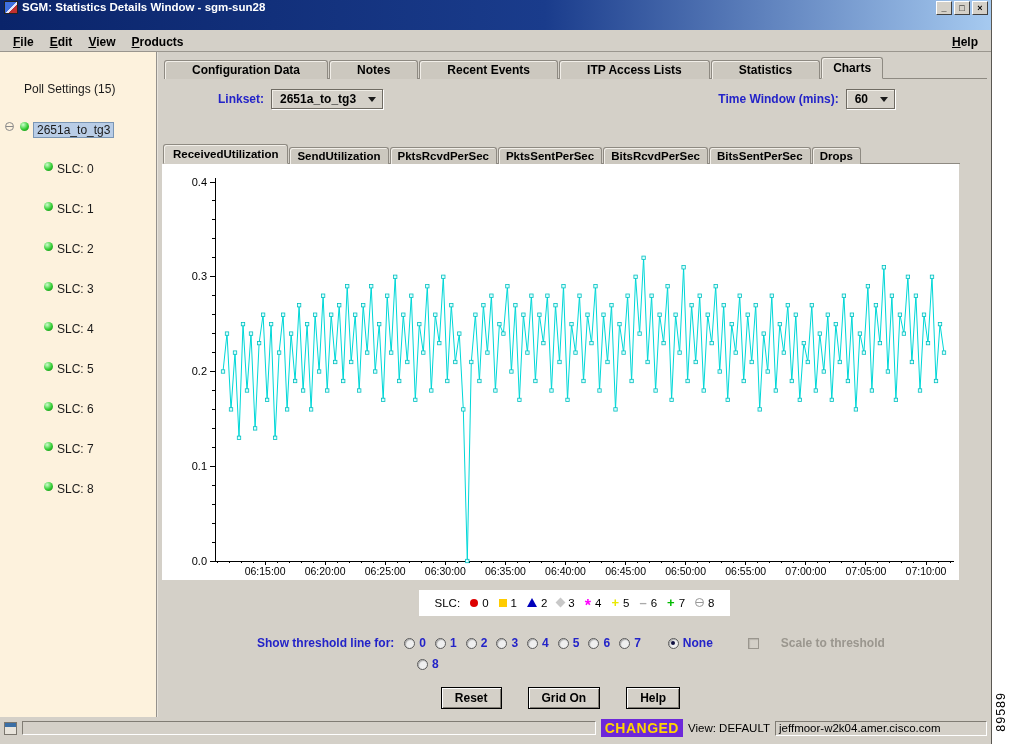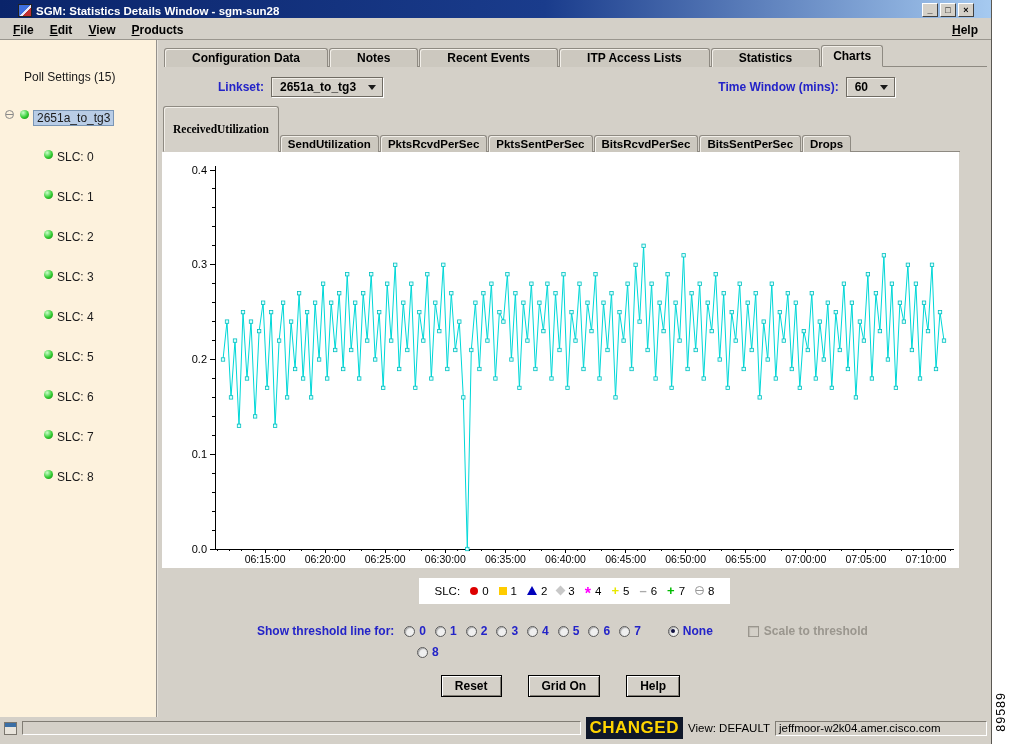--- a/index.html
+++ b/index.html
@@ -1,22 +1,22 @@
 <!DOCTYPE html>
 <html><head>
 <meta charset="utf-8">
 <style>
   *{box-sizing:border-box;margin:0;padding:0;}
   body{margin:0;font-family:"Liberation Sans",sans-serif;background:#ffffff;}
   .page{position:relative;width:1011px;height:744px;background:#fff;overflow:hidden;}
   .window{position:absolute;left:0;top:0;width:992px;height:744px;background:#d4d0c8;
           border-right:1px solid #5a5852;display:flex;flex-direction:column;padding-bottom:7px;}
   
-  .titlebar{height:18px;background:linear-gradient(90deg,#0a246a,#1a3c8c 55%,#a6caf0);
-            display:flex;align-items:flex-end;padding:1px 17px;color:#fff;flex:0 0 auto;}
+  .titlebar{height:30px;background:linear-gradient(90deg,#0a246a,#1a3c8c 55%,#a6caf0);
+            display:flex;align-items:flex-start;padding:1px 3px;color:#fff;flex:0 0 auto;}
   .app-icon{width:14px;height:13px;margin:0 4px 0 1px;border:1px solid #222;
             background:linear-gradient(135deg,#4070e0 0 48%,#e8e8f8 48% 62%,#c03030 62%);}
   .title-text{font-size:11.5px;font-weight:bold;flex:1;white-space:nowrap;overflow:hidden;}
   .win-buttons{display:flex;gap:2px;}
   .winbtn{width:16px;height:14px;background:#d4d0c8;border:1px solid;border-color:#fff #404040 #404040 #fff;
           font-size:9px;font-weight:bold;color:#000;display:flex;align-items:center;justify-content:center;line-height:1;}
   
   .menubar{height:22px;display:flex;align-items:flex-end;padding:0 5px;border-bottom:1px solid #9a968e;
            font-size:12px;font-weight:bold;flex:0 0 auto;}
   .menu-item{display:inline-block;padding:2px 8px;}
@@ -38,21 +38,21 @@
   
   .main{flex:1;display:flex;flex-direction:column;padding:6px 4px 0 4px;min-width:0;}
   .tabstrip{display:flex;align-items:flex-end;border-bottom:1px solid #8e8a82;height:21px;flex:0 0 auto;}
   .tab{font-size:12px;font-weight:bold;background:#ccc8bf;border:1px solid #8e8a82;border-bottom:none;
        border-radius:3px 3px 0 0;padding:2px 27px;margin-right:1px;position:relative;top:1px;
        box-shadow:inset 1px 1px 0 #f2efe9;white-space:nowrap;cursor:default;}
   .tab.active{background:#d4d0c8;padding:3px 11px;border-bottom:1px solid #d4d0c8;}
   #top-tabs{margin-left:2px;}
   #chart-tabs{margin-top:33px;margin-left:1px;width:797px;}
   #chart-tabs .tab{font-size:11.5px;padding:2px 7px;}
-  #chart-tabs .tab.active{padding:16px 9px;font-family:Liberation Serif, serif;}
+  #chart-tabs .tab.active{padding:3px 9px;}
   .linkset-row{display:flex;align-items:center;margin-top:9px;height:22px;padding-left:56px;padding-right:92px;flex:0 0 auto;}
   .blue-label{color:#2323c8;font-size:12px;font-weight:bold;white-space:nowrap;}
   .combo{display:inline-flex;align-items:center;margin-left:7px;background:#d4d0c8;border:1px solid #6f6b63;
          box-shadow:1px 1px 0 #fff,inset 1px 1px 0 #f0ede6;padding:2px 6px 2px 8px;font-size:12px;font-weight:bold;gap:12px;}
   .combo-arrow{width:0;height:0;border-left:4px solid transparent;border-right:4px solid transparent;border-top:5px solid #1a1a1a;}
   .spacer{flex:1;}
   .chart-panel{width:797px;height:416px;background:#fff;flex:0 0 auto;}
   svg{display:block;}
   
   .legend{width:fit-content;margin:10px auto 0;background:#fff;padding:5px 16px 6px;font-size:11.5px;flex:0 0 auto;}
@@ -68,30 +68,30 @@
   .th-row2{padding-left:255px;margin-top:1px;}
   .th-label{margin-right:10px;}
   .radio-item{display:inline-flex;align-items:center;margin-right:9px;cursor:default;}
   .radio{width:11px;height:11px;border-radius:50%;border:1px solid #5a5a5a;background:#efefef;
          display:inline-flex;align-items:center;justify-content:center;box-shadow:inset 1px 1px 1px #aaa;}
   .radio .dot{width:4px;height:4px;border-radius:50%;background:#101040;}
   .radio-label{margin-left:4px;color:#2323c8;font-weight:bold;}
   .none-item{margin-left:18px;}
   .checkbox-item{display:inline-flex;align-items:center;margin-left:26px;}
   .checkbox{width:11px;height:11px;border:1px solid #9a968e;background:#d4d0c8;box-shadow:inset 1px 1px 1px #b8b4ac;}
-  .checkbox-label{margin-left:5px;color:#9a968e;font-weight:bold;}
+  .checkbox-label{margin-left:22px;color:#9a968e;font-weight:bold;}
   
   .btn-row{width:797px;display:flex;justify-content:center;gap:26px;margin-top:13px;flex:0 0 auto;}
   .btn{font-family:Liberation Sans, sans-serif;font-size:12px;font-weight:bold;background:#d4d0c8;border:1px solid #000;
        box-shadow:inset 1px 1px 0 #fff,inset -1px -1px 0 #807c74;padding:3px 13px;cursor:default;}
   
   .statusbar{height:18px;margin:2px 2px 0;display:flex;align-items:center;gap:5px;padding:0 2px;flex:0 0 auto;}
   .sb-icon{width:13px;height:13px;border:1px solid #7a766e;background:linear-gradient(to bottom,#3a6ea5 0 4px,#e8e4dc 4px);}
   .sb-spacer{flex:1;height:14px;border:1px solid;border-color:#807c74 #fff #fff #807c74;}
-  .sb-changed{background:#0f172a;color:#ffd400;font-size:17px;font-weight:bold;padding:1px 4px;letter-spacing:.5px;}
+  .sb-changed{background:#6d28d9;color:#ffd400;font-size:14px;font-weight:bold;padding:1px 4px;letter-spacing:.5px;}
   .sb-view{font-size:11.5px;color:#000;white-space:nowrap;}
   .sb-host{width:212px;height:15px;border:1px solid;border-color:#807c74 #fff #fff #807c74;font-size:11.5px;
            padding:0 3px;white-space:nowrap;overflow:hidden;display:flex;align-items:center;}
   
   .doc-strip{position:absolute;right:0;top:0;width:19px;height:744px;background:#fff;}
   .doc-num{position:absolute;bottom:12px;left:2px;writing-mode:vertical-rl;transform:rotate(180deg);
            font-size:12.5px;color:#000;letter-spacing:1px;}
 </style>
 </head>
 <body>

